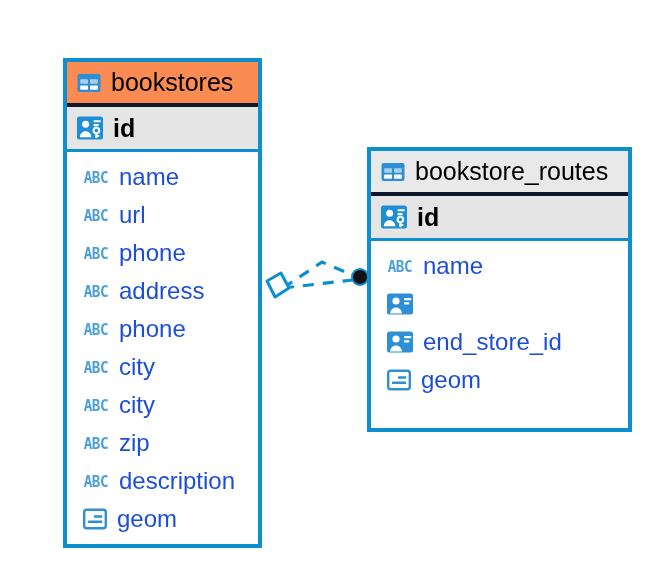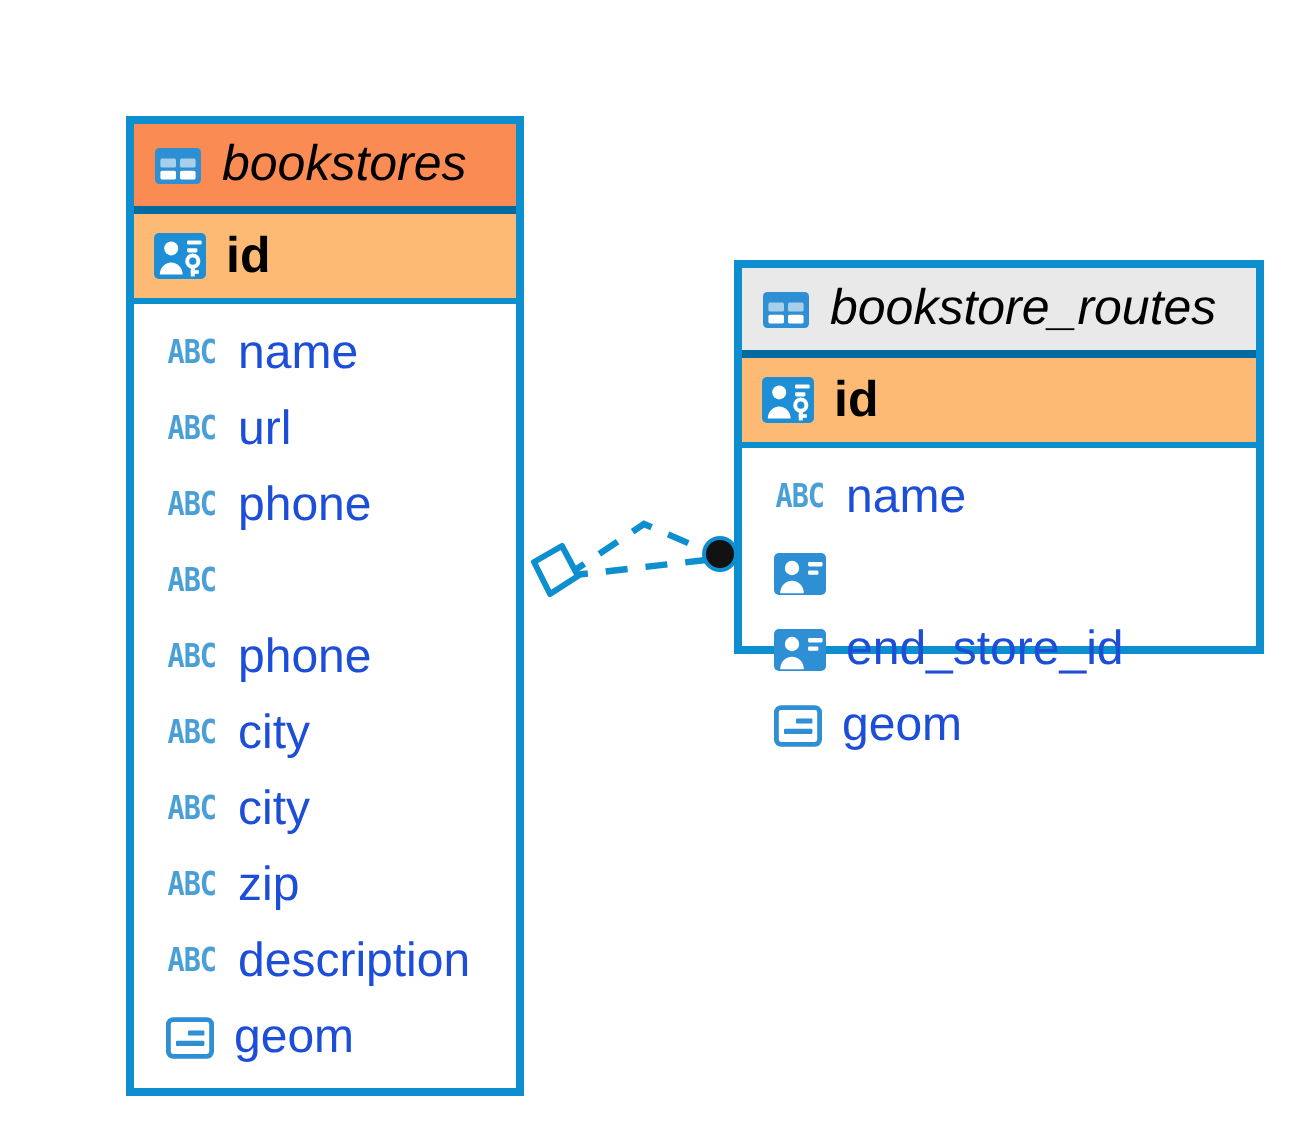--- a/index.html
+++ b/index.html
@@ -29,41 +29,40 @@
     border: 4px solid #0d8ecf;
     background: #ffffff;
   }
   .entity-header {
     box-sizing: border-box;
     display: flex;
     align-items: center;
     gap: 9px;
     padding: 5px 10px 5px 9px;
     height: 45px;
-    border-bottom: 4px solid #0369a1;
-    font-style: italic;
+    border-bottom: 4px solid #0f172a;
   }
   .entity-header.accent-orange { background: #f98b53; }
   .entity-header.accent-gray   { background: #e9e9e9; }
   .entity-title {
     font-size: 25px;
     color: #000000;
     line-height: 1;
     white-space: nowrap;
   }
 
   .pk-row {
     box-sizing: border-box;
     display: flex;
     align-items: center;
     gap: 9px;
     padding: 4px 10px 4px 9px;
     height: 45px;
     border-bottom: 3px solid #0d8ecf;
-    background: #fdba74;
+    background: #e5e5e5;
   }
   .pk-label {
     font-size: 25px;
     font-weight: bold;
     color: #000000;
     line-height: 1;
   }
 
   .fields {
     padding: 6px 0 7px 6px;
@@ -183,20 +182,21 @@
         <span class="icon icon-abc">
           <span class="abc-text">ABC</span>
         </span>
         <span class="field-label">phone</span>
       </div>
 
       <div class="field-row">
         <span class="icon icon-abc">
           <span class="abc-text">ABC</span>
         </span>
+        <span class="field-label">address</span>
       </div>
 
       <div class="field-row">
         <span class="icon icon-abc">
           <span class="abc-text">ABC</span>
         </span>
         <span class="field-label">phone</span>
       </div>
 
       <div class="field-row">
@@ -234,21 +234,21 @@
             <rect x="12" y="9.2" width="8.2" height="2.6" rx="0.6" fill="#2f8fd4"></rect>
             <rect x="6" y="14.4" width="14.2" height="2.6" rx="0.6" fill="#2f8fd4"></rect>
           </svg>
         </span>
         <span class="field-label">geom</span>
       </div>
 
     </div>
   </div>
 
-  <div class="entity" style="left:367px; top:130px; width:265px; height:197px;">
+  <div class="entity" style="left:367px; top:147px; width:265px; height:285px;">
 
     <div class="entity-header accent-gray">
       <span class="icon icon-26">
         <svg viewBox="0 0 26 26" width="26" height="26">
           <rect x="1.5" y="4" width="23" height="18" rx="2.2" fill="#2f8fd4"></rect>
           <rect x="4.2" y="9.2" width="7.8" height="4.6" rx="0.8" fill="#a8cfea"></rect>
           <rect x="14" y="9.2" width="7.8" height="4.6" rx="0.8" fill="#a8cfea"></rect>
           <rect x="4.2" y="15.4" width="7.8" height="4.3" rx="0.8" fill="#ffffff"></rect>
           <rect x="14" y="15.4" width="7.8" height="4.3" rx="0.8" fill="#ffffff"></rect>
         </svg>

